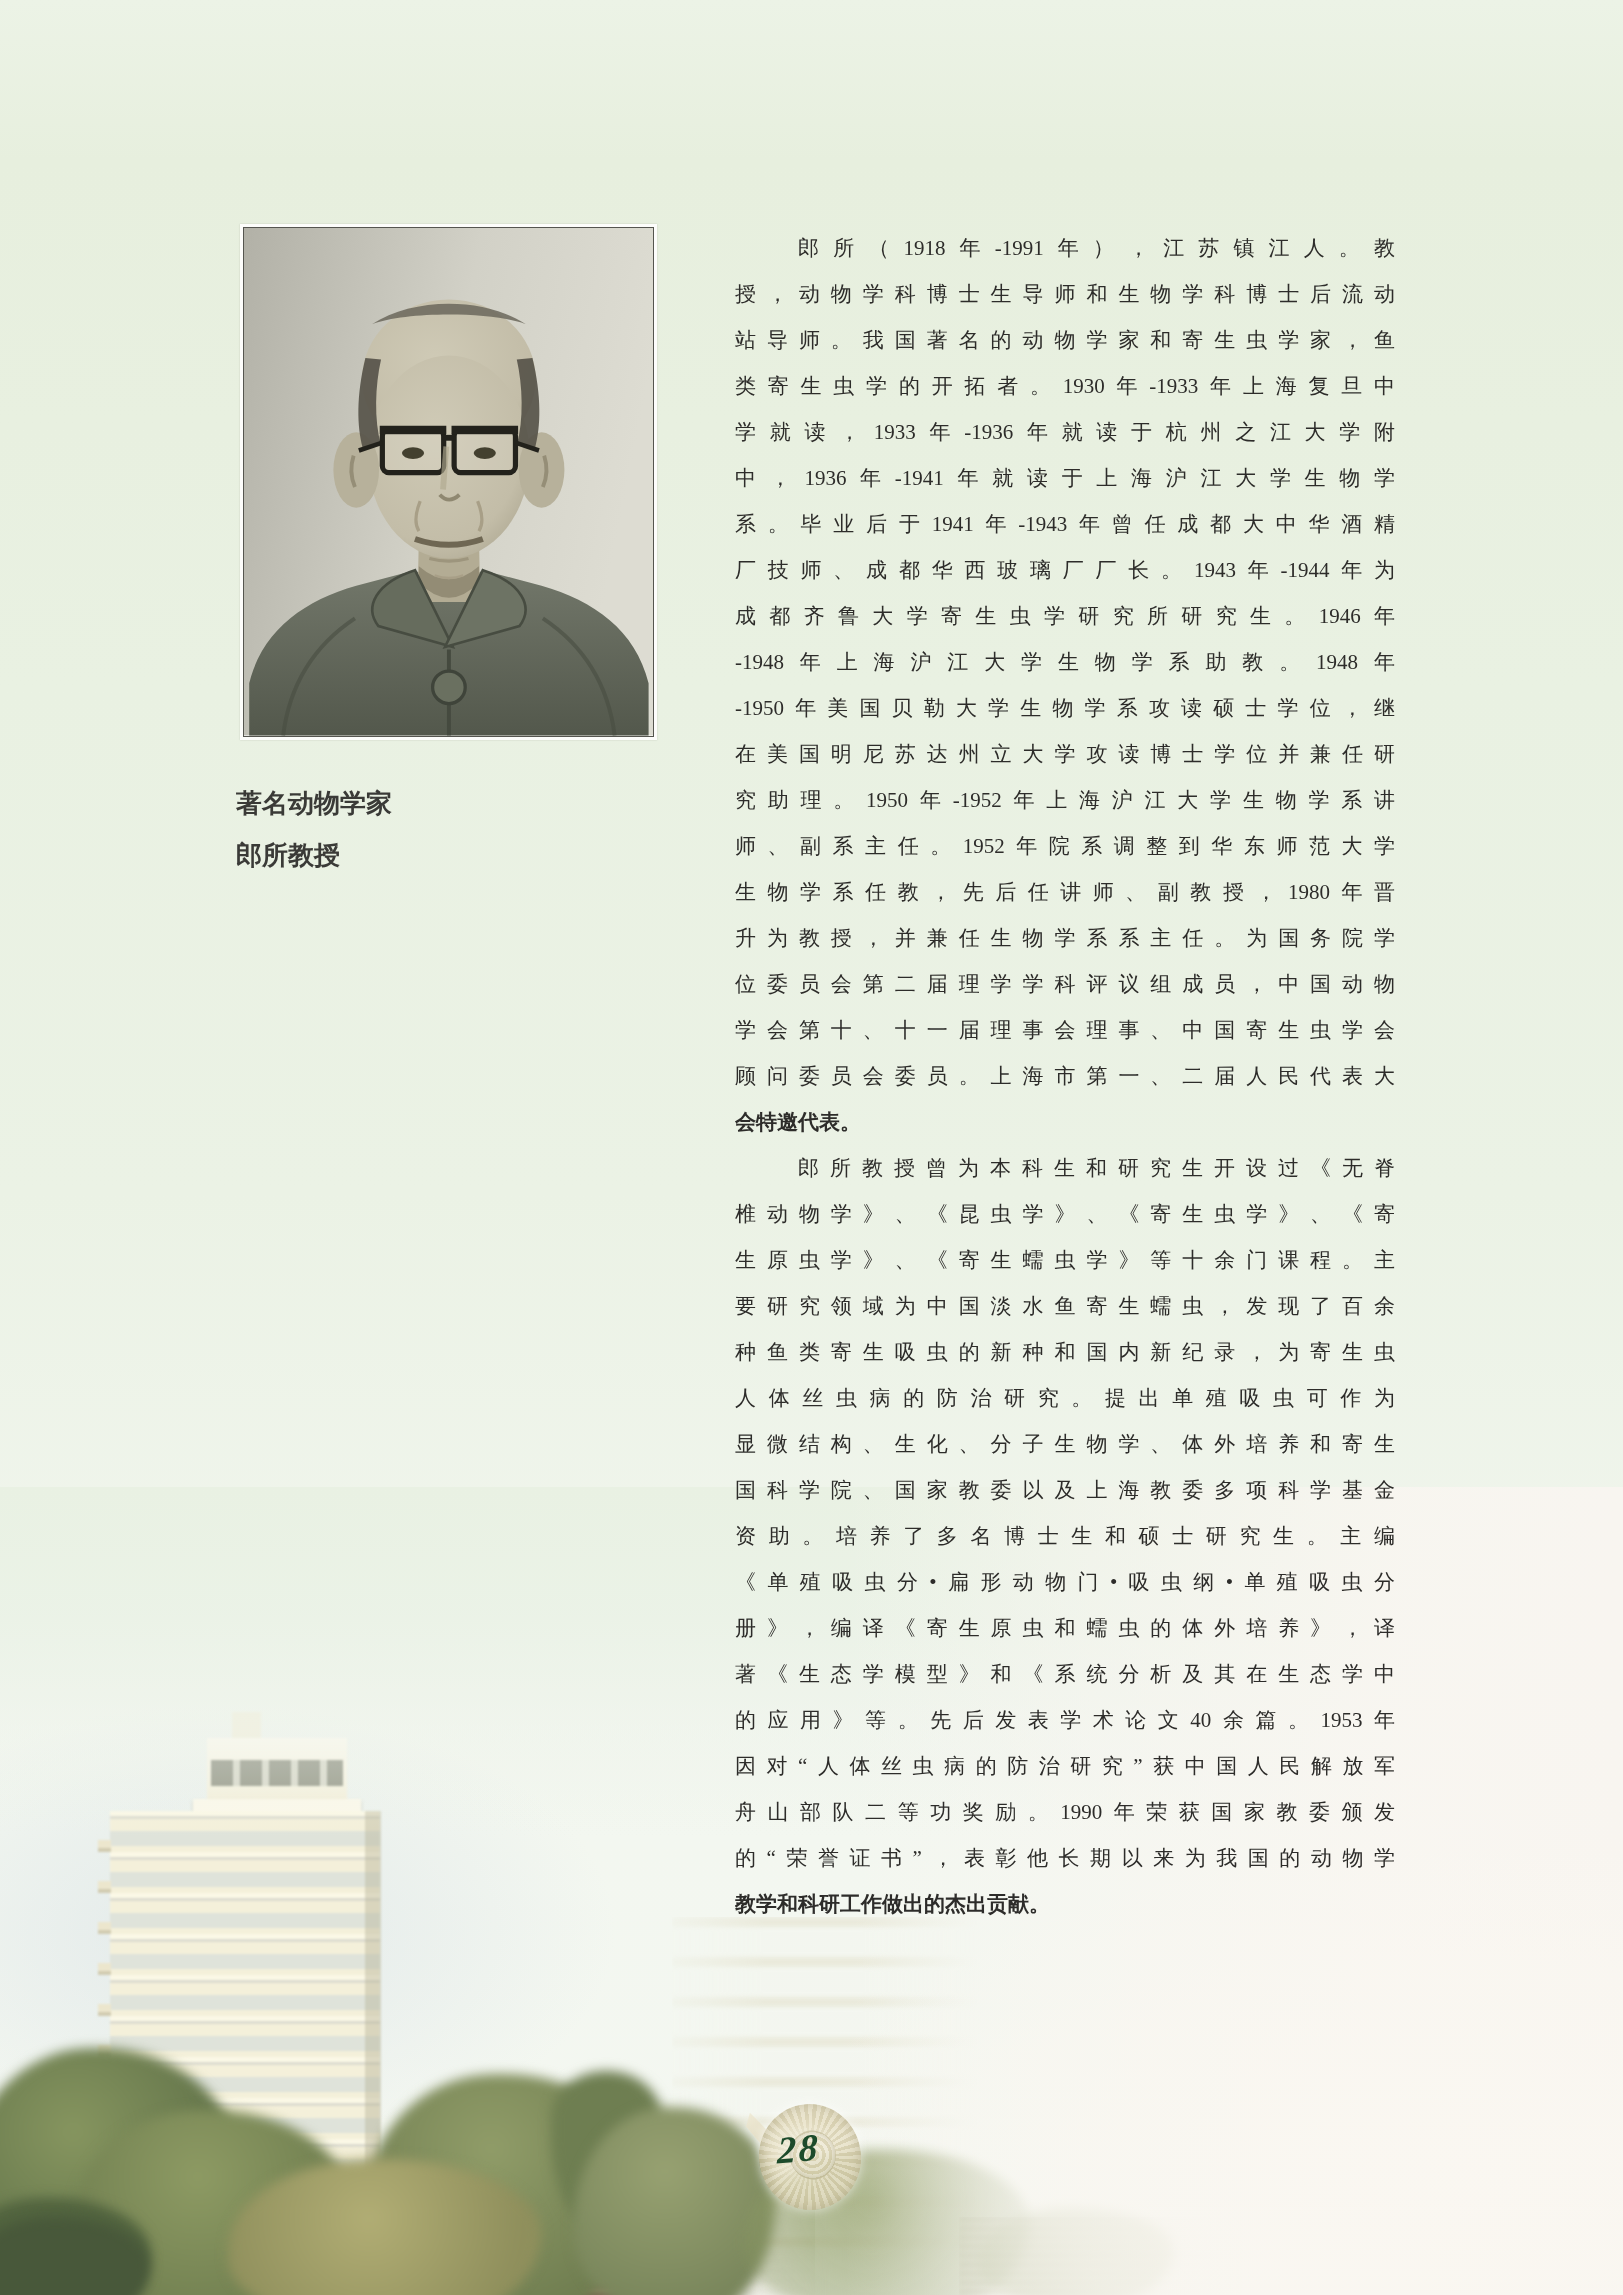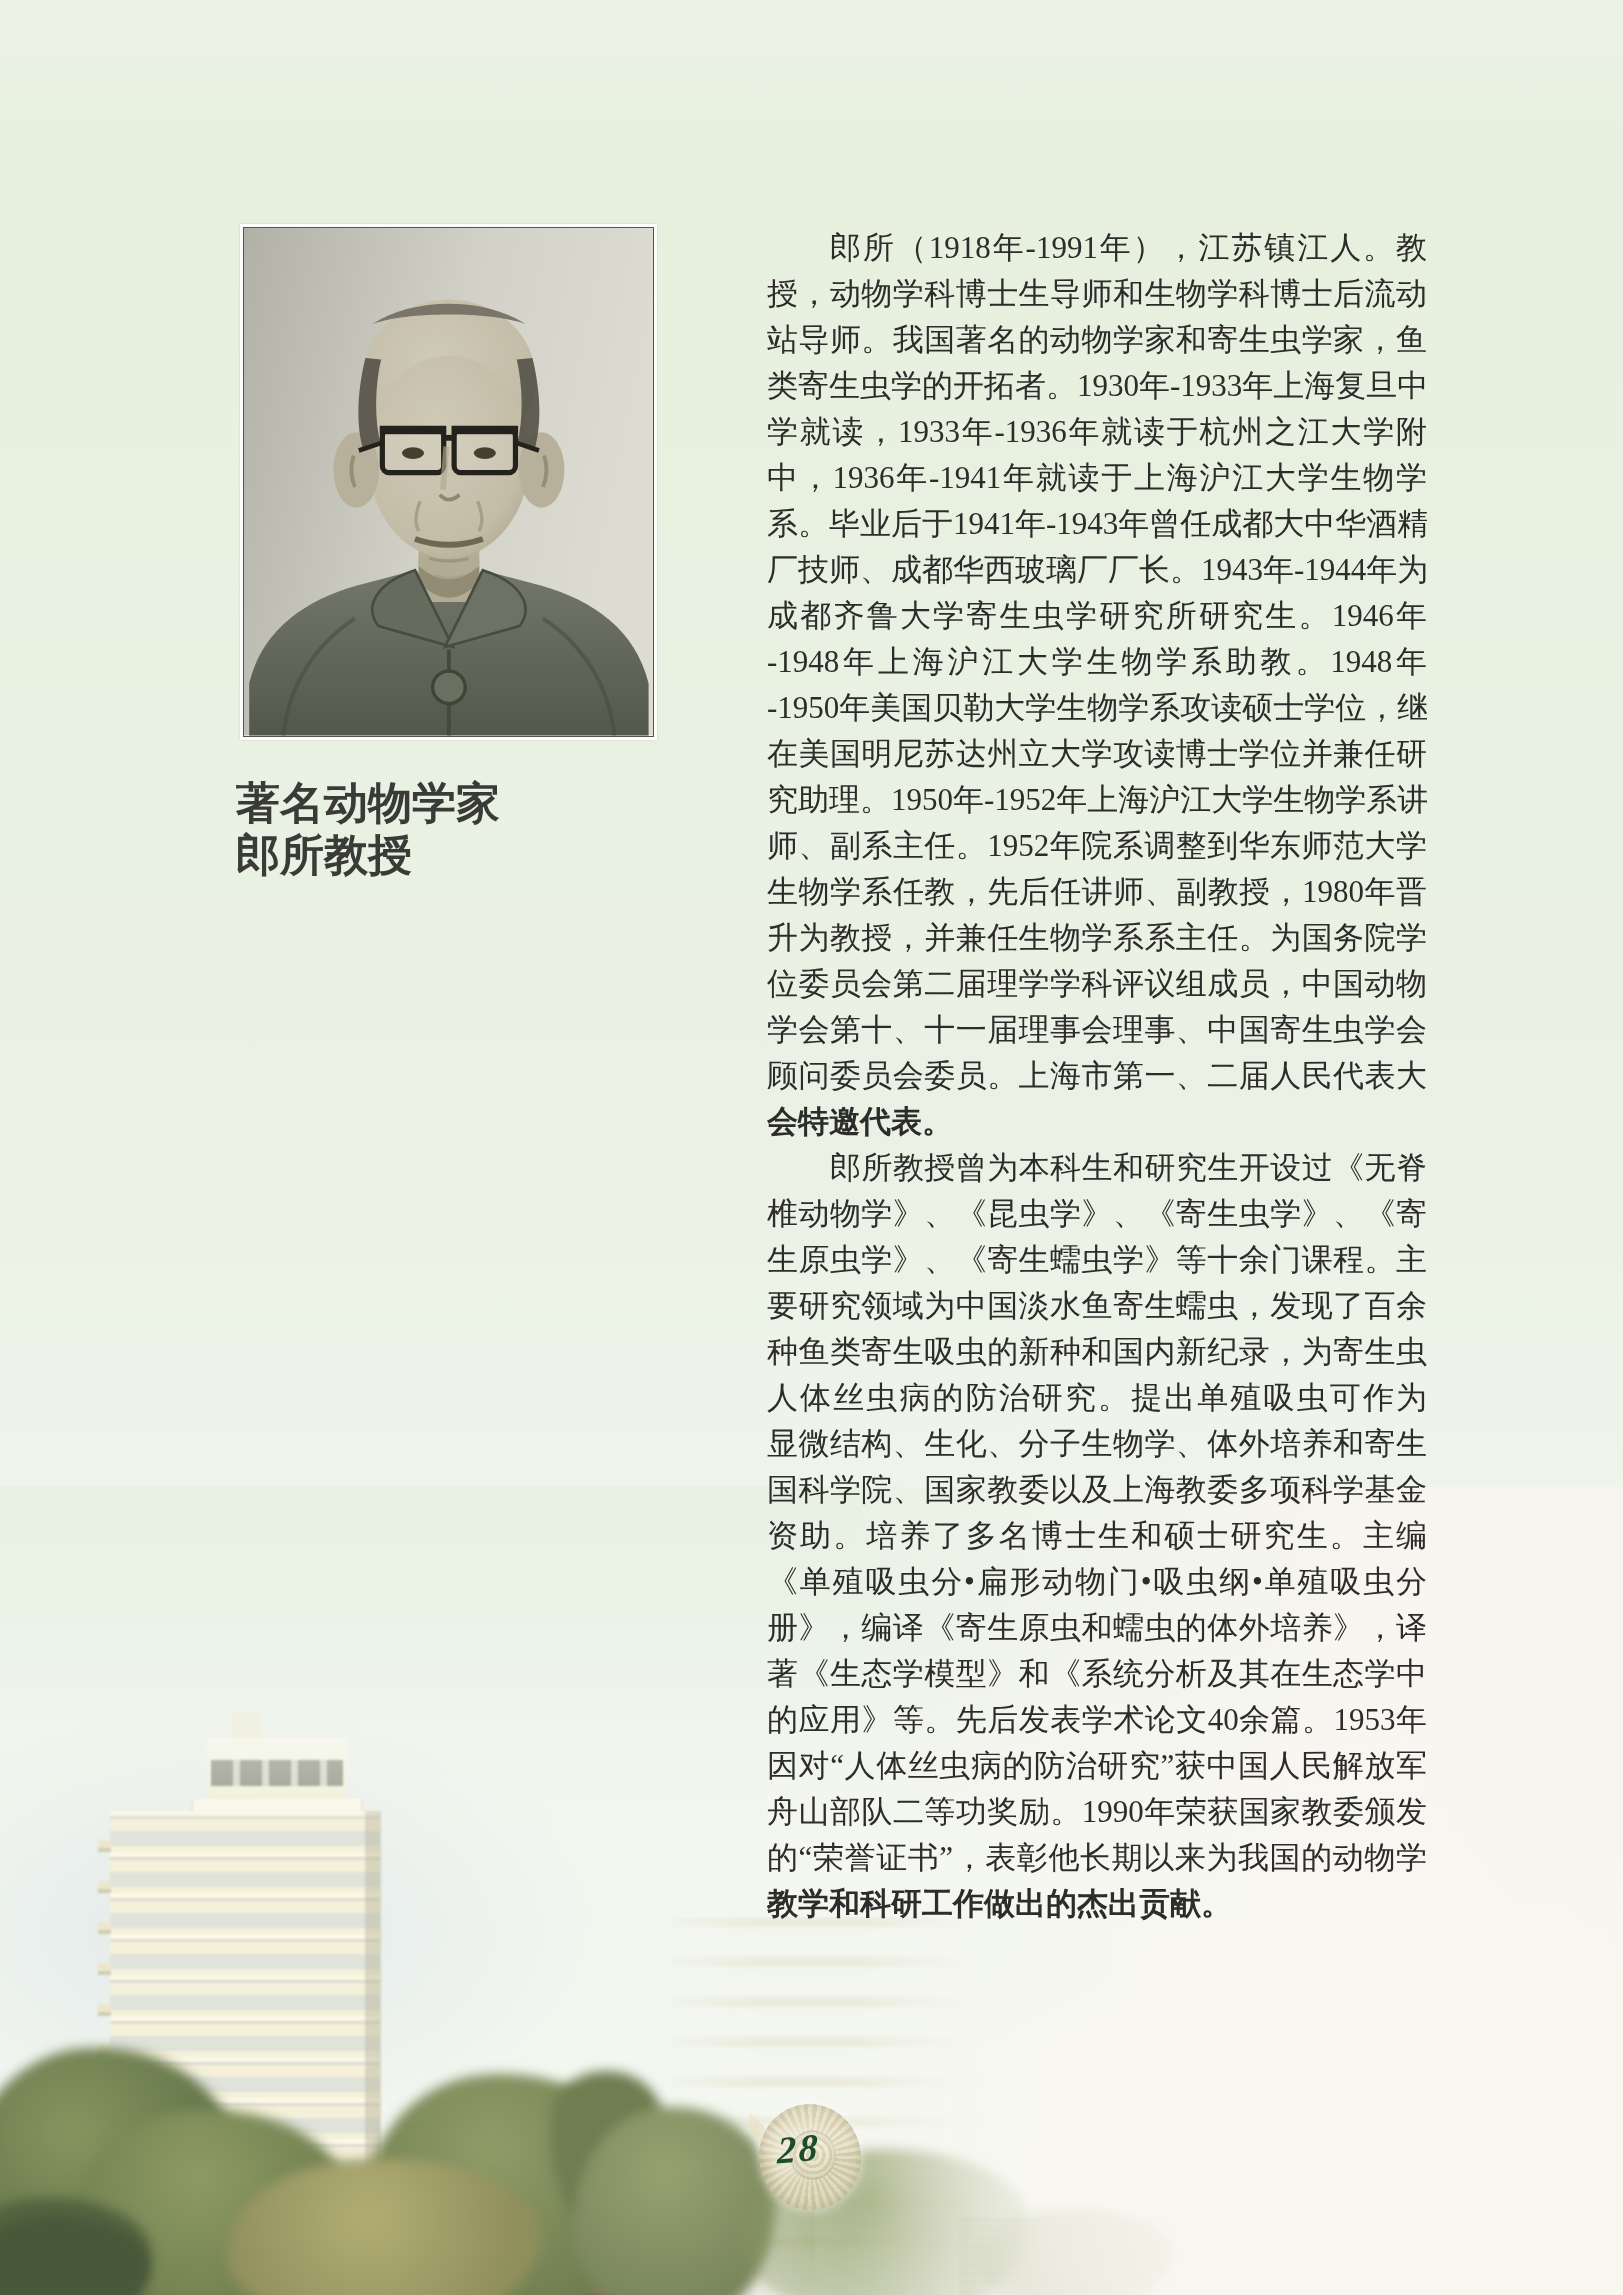--- a/index.html
+++ b/index.html
@@ -69,24 +69,24 @@
     background:linear-gradient(160deg,#f0ead5,#d8cfad);clip-path:polygon(18% 0,100% 88%,55% 100%,0 28%);}
   .page-number{position:absolute;left:777px;top:2125px;width:78px;
     font-size:38px;font-weight:bold;font-style:italic;letter-spacing:2.6px;
     transform:rotate(-5deg) skewX(-6deg);}
   
   .photo-frame{position:absolute;left:240px;top:224px;width:417px;height:516px;background:#fdfdfb;
     box-shadow:0 0 1.3px rgba(120,125,110,.4);}
   .photo-inner{position:absolute;left:2.6px;top:3.3px;right:2.6px;bottom:3.3px;border:1.3px solid #55554f;overflow:hidden;}
   .photo-inner svg{display:block;width:100%;height:100%;filter:blur(0.7px);}
   
-  .caption{position:absolute;left:236px;top:777px;width:417px;line-height:52px;font-size:44px;font-weight:700;
+  .caption{position:absolute;left:236px;top:777px;width:417px;line-height:52px;font-size:26px;font-weight:700;
     font-family:"Liberation Sans","DejaVu Sans",sans-serif;}
   
-  .article{position:absolute;left:735px;top:225px;width:660px;font-size:31px;margin-left:32px;}
+  .article{position:absolute;left:735px;top:225px;width:660px;font-size:21px;}
   .tline{height:46px;line-height:46px;text-align:justify;text-align-last:justify;white-space:nowrap;overflow:hidden;
     font-kerning:none;}
   .tline.indent{text-indent:63px;}
   .tline.lastline{text-align-last:left;font-weight:bold;}
 </style>
 </head>
 <body>
 
 <div class="page" style="color: rgb(45, 44, 42);">
 

